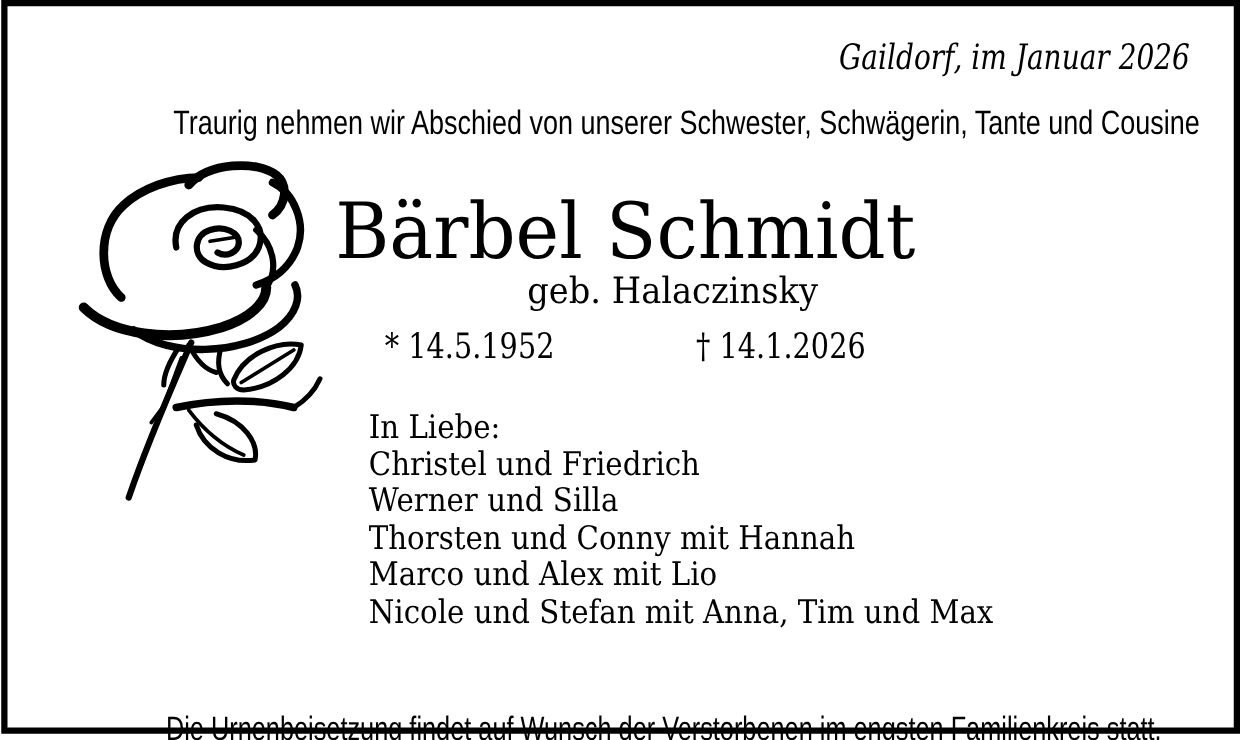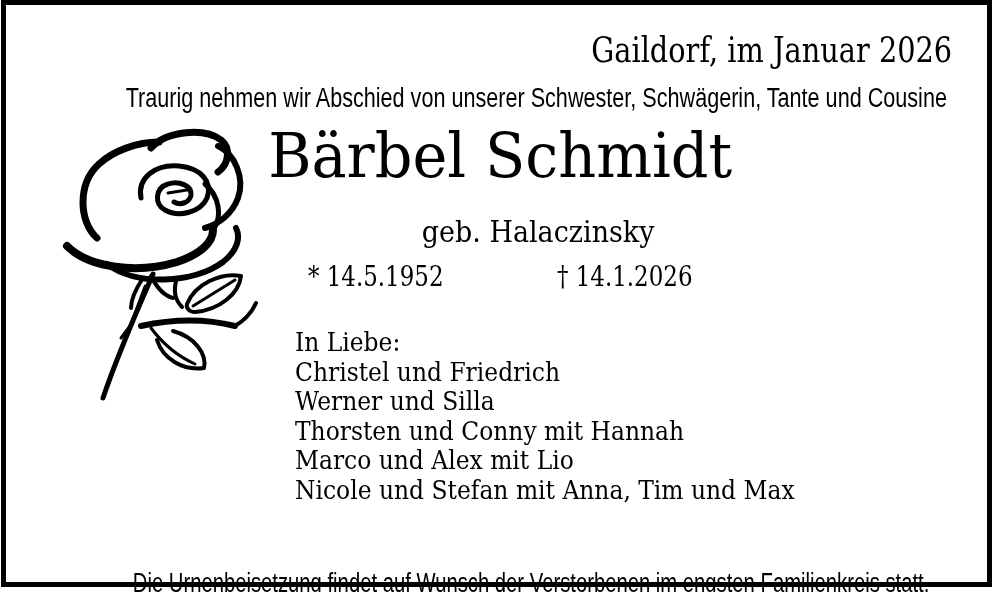--- a/index.html
+++ b/index.html
@@ -24,48 +24,49 @@
     box-sizing: border-box;
     border: 5px solid #000000;
   }
   .serif { font-family: "DejaVu Serif", serif; }
   .sans  { font-family: "Liberation Sans", sans-serif; }
 
   .dateline {
     position: absolute;
     top: 29px;
     right: 48px;
-    font-size: 36px;
-    white-space: nowrap;
+    font-size: 28px;
+    white-space: nowrap;
+    font-style: italic;
   }
   .dateline .squeeze {
     display: inline-block;
     transform: scaleX(0.80);
     transform-origin: 100% 50%;
   }
 
   .intro {
     position: absolute;
     top: 83px;
-    left: 0;
+    left: 13px;
     width: 848px;
     text-align: center;
     font-size: 27px;
     white-space: nowrap;
     padding-left: 23px;
   }
   .intro .squeeze {
     display: inline-block;
     transform: scaleX(0.80);
     transform-origin: 50% 50%;
   }
 
   .deceased-name {
     position: absolute;
-    top: 123px;
+    top: 152px;
     left: 0;
     width: 1000px;
     text-align: center;
     font-size: 62px;
     line-height: 66px;
     white-space: nowrap;
   }
   .deceased-name .squeeze {
     display: inline-block;
     transform: scaleX(0.95);

